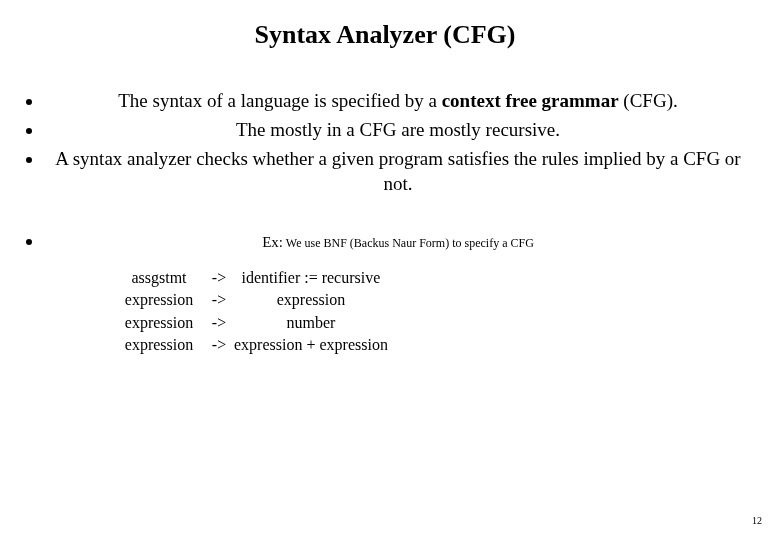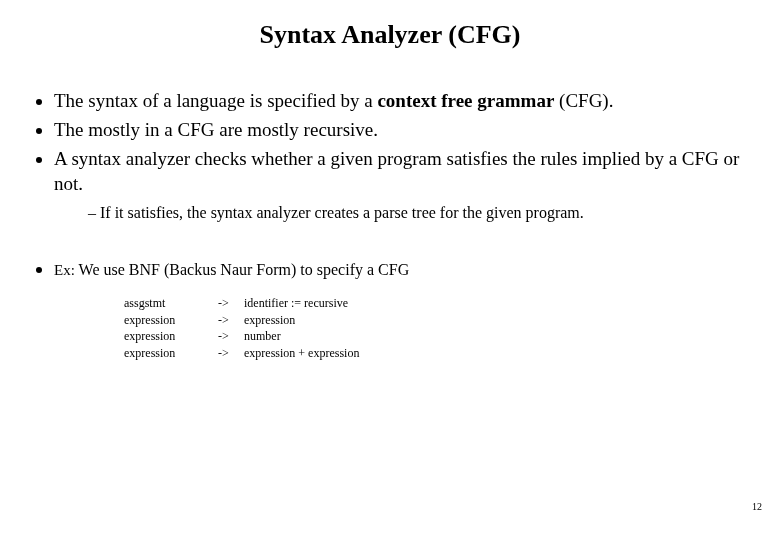--- a/index.html
+++ b/index.html
@@ -10,94 +10,92 @@
     background: #ffffff;
     font-family: "Times New Roman", Times, serif;
     color: #000;
     overflow: hidden;
   }
   .slide {
     width: 780px;
     height: 540px;
     position: relative;
     box-sizing: border-box;
-    padding: 20px 28px 0 28px;
+    padding: 20px 28px 0 18px;
   }
   .title {
     text-align: center;
     font-size: 26px;
     font-weight: bold;
     margin: 0 0 38px 0;
   }
   ul.top {
     margin: 0;
     padding-left: 26px;
     list-style: disc;
     font-size: 19px;
     line-height: 1.32;
   }
   ul.top > li {
     margin-bottom: 4px;
+    text-align: center;
   }
   ul.top > li.spaced {
     margin-top: 32px;
   }
   ul.sub {
     margin: 6px 0 0 0;
     padding-left: 34px;
     list-style: none;
     font-size: 16px;
     line-height: 1.35;
   }
   ul.sub > li::before {
     content: "– ";
   }
   .bold { font-weight: bold; }
   .ex-label { font-size: 15px; }
-  .ex-body { font-size: 16px; }
+  .ex-body { font-size: 12px; }
   .grammar {
     margin: 14px 0 0 70px;
-    font-size: 12px;
+    font-size: 16px;
     line-height: 1.38;
   }
   .grammar table {
     border-collapse: collapse;
   }
   .grammar td {
     padding: 0 4px 0 0;
     vertical-align: top;
     white-space: nowrap;
   }
   .grammar td.lhs { width: 90px; }
   .grammar td.arrow { width: 22px; }
   .page-num {
     position: absolute;
-    bottom: 28px;
+    bottom: 14px;
     right: 18px;
     font-size: 10px;
     color: #000;
   }
 </style>
 </head>
 <body>
 
 <div class="slide">
 
   <h1 class="title">Syntax Analyzer (CFG)</h1>
 
   <ul class="top">
     <li>
       <span>The syntax of a language is specified by a </span><span class="bold">context free grammar</span><span> (CFG).</span>
     </li>
     <li>The mostly in a CFG are mostly recursive.</li>
     <li>
       <span>A syntax analyzer checks whether a given program satisfies the rules implied by a CFG or not.</span>
-      <ul class="sub">
-        <li>If it satisfies, the syntax analyzer creates a parse tree for the given program.</li>
-      </ul>
     </li>
     <li class="spaced">
       <span class="ex-label">Ex:</span><span class="ex-body"> We use BNF (Backus Naur Form) to specify a CFG</span>
       <div class="grammar">
         <table>
           <tbody>
               <tr>
             <td class="lhs">assgstmt</td>
             <td class="arrow">-&gt;</td>
             <td>identifier := recursive</td>

